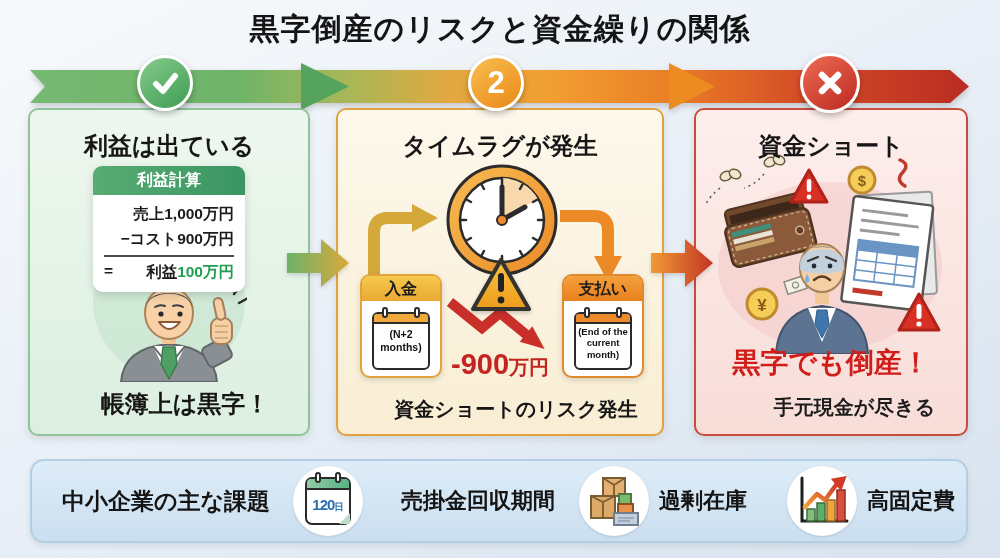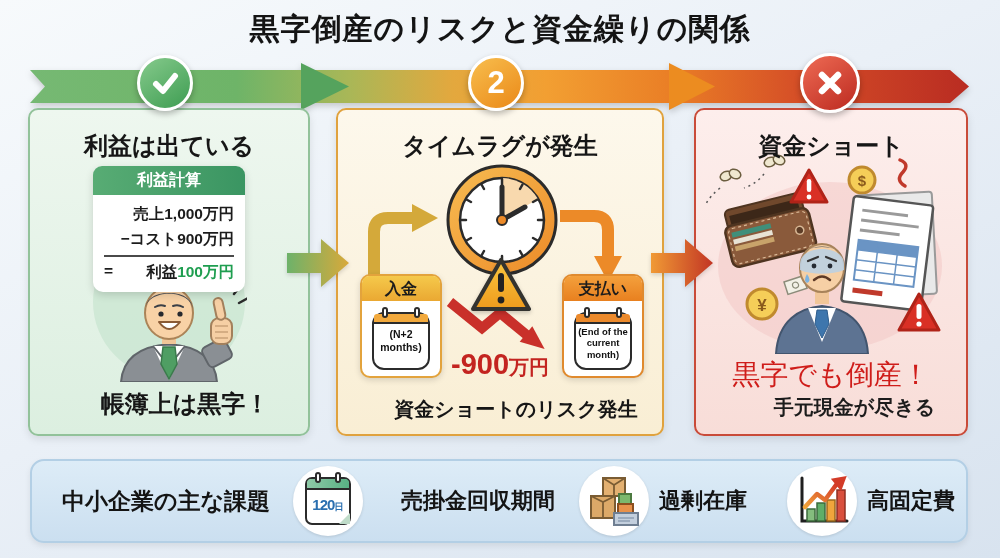--- a/index.html
+++ b/index.html
@@ -59,38 +59,38 @@
   .warn-wrap { position:absolute; left:131px; top:146px; z-index:3; filter:drop-shadow(0 2px 2px rgba(0,0,0,0.2)); }
   .mini-box { position:absolute; top:164px; width:82px; height:104px; background:#fff;
     border:2px solid #e3a33c; border-radius:10px; box-shadow:0 2px 6px rgba(0,0,0,0.15); z-index:2; }
   .mini-box.deposit { left:22px; }
   .mini-box.payment { left:224px; border-color:#e08a2e; }
   .mini-head { height:25px; line-height:25px; text-align:center; font-size:16px;
     font-weight:bold; color:#1c1c1c; border-radius:7px 7px 0 0; }
   .deposit .mini-head { background:linear-gradient(180deg,#f5c94b,#eaa832); }
   .payment .mini-head { background:linear-gradient(180deg,#f4a03c,#e8801f); }
   .mini-cal { position:relative; width:58px; margin:11px auto 0; height:58px;
-    border:2px solid #2b2b2b; border-radius:12px; background:#fff; }
+    border:2px solid #2b2b2b; border-radius:6px; background:#fff; }
   .cal-band { height:10px; border-bottom:2px solid #2b2b2b; border-radius:3px 3px 0 0; }
   .deposit .cal-band { background:#f2a93c; }
   .payment .cal-band { background:#ec8a2c; }
   .cal-ring { position:absolute; top:-7px; width:6px; height:11px; background:#fff;
     border:2px solid #2b2b2b; border-radius:3px; }
   .cal-ring.r1 { left:8px; } .cal-ring.r2 { right:8px; }
   .cal-note { font-size:10.5px; font-weight:bold; color:#111; text-align:center; line-height:1.2; padding:4px 2px 0; }
   .payment .cal-note { font-size:9.5px; padding-top:2px; }
   .zigzag-wrap { position:absolute; left:106px; top:186px; z-index:1; }
   .loss-text { position:absolute; left:98px; top:238px; width:128px; text-align:center;
     color:#c32420; font-weight:bold; z-index:2; }
   .loss-text .amt { font-size:29px; } .loss-text .unit { font-size:20px; }
 
   
   .crisis-svg { position:absolute; left:8px; top:44px; }
-  .headline { position:absolute; top:246px; width:100%; text-align:center;
-    font-size:28px; font-weight:normal; color:#cf1d1a; z-index:2; }
+  .headline { position:absolute; top:234px; width:100%; text-align:center;
+    font-size:28px; font-weight:bold; color:#cf1d1a; z-index:2; }
   .subline { position:absolute; top:284px; width:100%; text-align:center;
     font-size:20px; font-weight:bold; color:#1c1c1c; z-index:2;padding-left:47px; }
 
   
   .bottom-bar { position:absolute; left:30px; top:459px; width:938px; height:84px;
     background:linear-gradient(180deg,#ddecf7,#cbdff0); border:2px solid #b3cfe5;
     border-radius:14px; display:flex; align-items:center; padding-left:30px;
     box-shadow:0 3px 6px rgba(0,0,0,0.08); }
   .bar-title { font-size:23px; font-weight:bold; color:#141414; margin-right:23px; }
   .bar-item { display:flex; align-items:center; }

